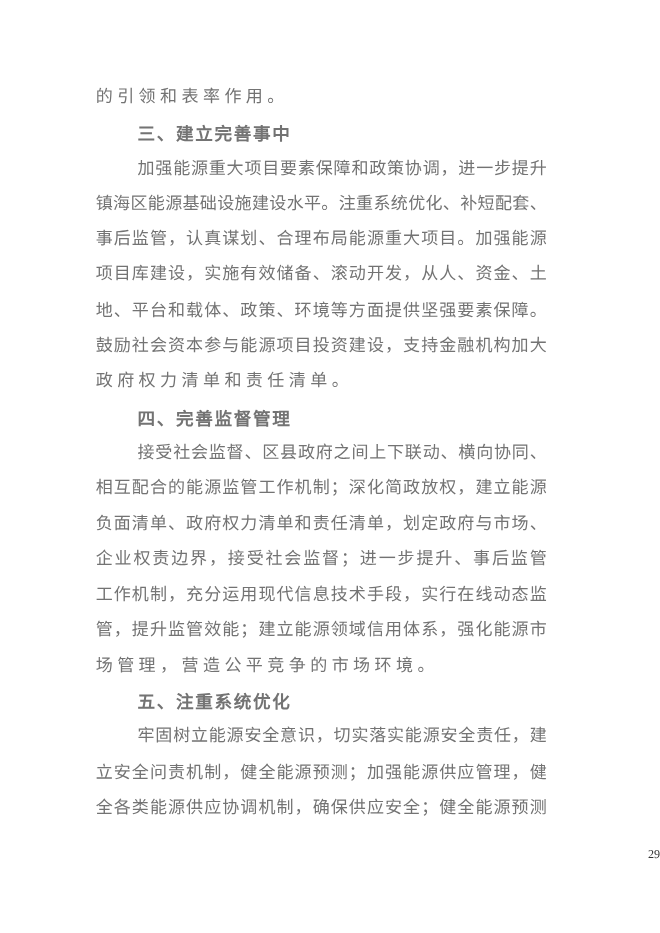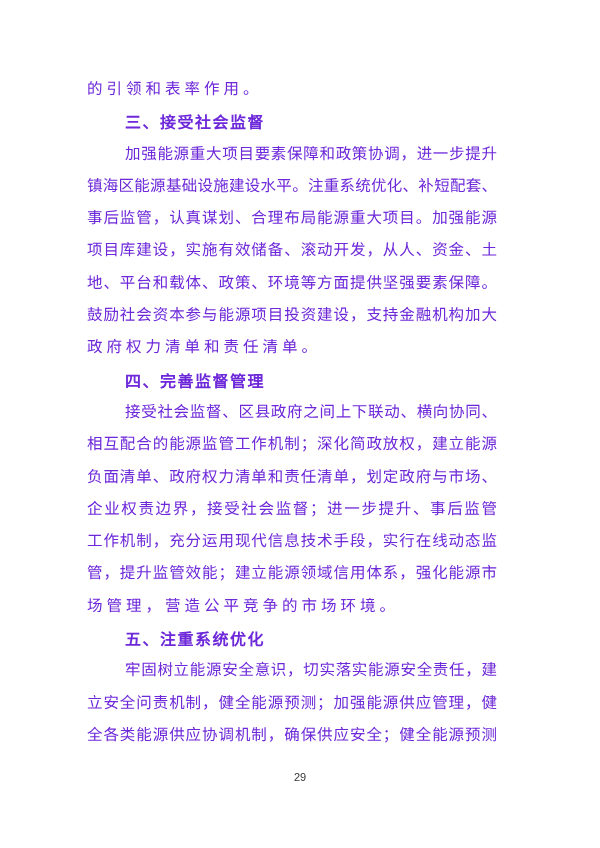--- a/index.html
+++ b/index.html
@@ -21,21 +21,21 @@
     left: 87px;
     top: 73px;
     width: 410px;
   }
   .line {
     height: 32.3px;
     line-height: 32.3px;
     font-size: 15.5px;
     letter-spacing: 4px;
     white-space: nowrap;
-    color: #6d28d9;
+    color: #737373;
   }
   .line.fill {
     white-space: normal;
     letter-spacing: 0;
     text-align: justify;
     text-align-last: justify;
     overflow: hidden;
   }
   .line.indent {
     padding-left: 38px;
@@ -49,33 +49,33 @@
     letter-spacing: 1.5px;
     font-size: 16px;
     position: relative;
     top: 2px;
   }
   .page-footer {
     position: absolute;
     left: 0;
     top: 771px;
     width: 100%;
-    text-align: center;
+    text-align: right;
     font-size: 11px;
     color: #333333;
-    font-family: Liberation Sans, sans-serif;
+    font-family: Liberation Serif, serif;
   }
 </style>
 </head>
 <body>
 
 <div class="page">
   <div class="text-column">
       <div class="line">的引领和表率作用。</div>
-      <div class="line heading indent">三、接受社会监督</div>
+      <div class="line heading indent">三、建立完善事中</div>
       <div class="line indent fill">加强能源重大项目要素保障和政策协调，进一步提升</div>
       <div class="line fill">镇海区能源基础设施建设水平。注重系统优化、补短配套、</div>
       <div class="line fill">事后监管，认真谋划、合理布局能源重大项目。加强能源</div>
       <div class="line fill">项目库建设，实施有效储备、滚动开发，从人、资金、土</div>
       <div class="line fill">地、平台和载体、政策、环境等方面提供坚强要素保障。</div>
       <div class="line fill">鼓励社会资本参与能源项目投资建设，支持金融机构加大</div>
       <div class="line">政府权力清单和责任清单。</div>
       <div class="line heading indent">四、完善监督管理</div>
       <div class="line indent fill">接受社会监督、区县政府之间上下联动、横向协同、</div>
       <div class="line fill">相互配合的能源监管工作机制；深化简政放权，建立能源</div>

